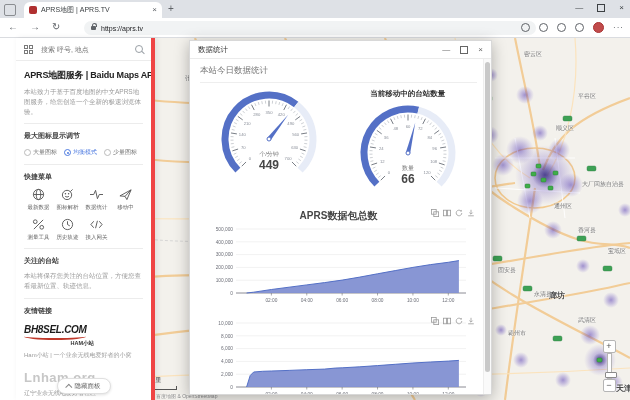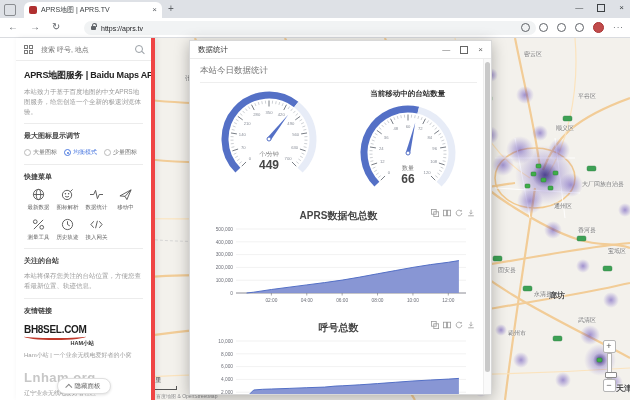--- a/index.html
+++ b/index.html
@@ -45,21 +45,21 @@
   .radios{display:flex;gap:7px;margin-top:7px;align-items:center;}
   .radio{display:flex;align-items:center;gap:2px;font-size:6px;color:#777;}
   .rdot{width:7px;height:7px;border:1px solid #bbb;border-radius:50%;box-sizing:border-box;flex:none;}
   .radio.sel{color:#4e7be0;}
   .radio.sel .rdot{border-color:#4e7be0;position:relative;}
   .radio.sel .rdot:after{content:"";position:absolute;left:1.5px;top:1.5px;width:2.5px;height:2.5px;border-radius:50%;background:#4e7be0;}
   .qgrid{display:flex;flex-wrap:wrap;margin-top:6px;}
   .qitem{width:29px;margin-bottom:7px;display:flex;flex-direction:column;align-items:center;gap:3px;}
   .qitem svg{display:block;}
   .qlabel{font-size:5.5px;color:#666;white-space:nowrap;}
-  .logo-bh{font-size:10px;font-weight:900;color:#1c1c1c;letter-spacing:-.3px;}
+  .logo-bh{font-size:10px;font-weight:900;font-style:italic;color:#1c1c1c;letter-spacing:-.3px;}
   .swoosh{width:62px;height:5px;border-bottom:2px solid #c0392b;border-radius:50%;margin-top:-2px;}
   .logo-sub{font-size:5.5px;color:#333;text-align:right;width:70px;font-weight:bold;}
   .cap{font-size:6px;color:#9a9a9a;margin-top:4px;}
   .logo-ln{font-size:13px;font-weight:bold;color:#c7c7c7;letter-spacing:.5px;margin-top:10px;}
   .hidepill{position:absolute;left:50%;transform:translateX(-50%);bottom:6px;background:#fff;border:1px solid #e0e0e0;
             border-radius:9px;height:14px;display:flex;align-items:center;gap:3px;padding:0 9px;font-size:6.5px;color:#666;
             box-shadow:0 1px 3px rgba(0,0,0,.12);white-space:nowrap;}
   .chev{width:4px;height:4px;border-left:1px solid #888;border-top:1px solid #888;transform:rotate(45deg) translateY(1px);}
   
   .map{position:absolute;left:135px;top:0;width:495px;height:362px;background:#f3f1ec;overflow:hidden;}
@@ -606,21 +606,20 @@
               <text x="177.53846153846155" y="79" font-size="4.8" fill="#6E7079" text-anchor="middle">08:00</text>
               <line x1="212.92307692307693" y1="70" x2="212.92307692307693" y2="72.5" stroke="#6E7079" stroke-width="0.6"></line>
               <text x="212.92307692307693" y="79" font-size="4.8" fill="#6E7079" text-anchor="middle">10:00</text>
               <line x1="248.30769230769232" y1="70" x2="248.30769230769232" y2="72.5" stroke="#6E7079" stroke-width="0.6"></line>
               <text x="248.30769230769232" y="79" font-size="4.8" fill="#6E7079" text-anchor="middle">12:00</text>
               <path d="M46.6,70.0 L53.7,69.2 L71.4,66.5 L89.1,64.2 L106.8,61.9 L124.5,59.6 L142.2,57.1 L159.8,54.1 L177.5,50.8 L195.2,47.6 L212.9,44.4 L230.6,41.6 L248.3,39.3 L258.9,37.6 L258.9,70 L46.6,70 Z" fill="#8290d2" fill-opacity="0.95"></path>
               <path d="M46.6,70.0 L53.7,69.2 L71.4,66.5 L89.1,64.2 L106.8,61.9 L124.5,59.6 L142.2,57.1 L159.8,54.1 L177.5,50.8 L195.2,47.6 L212.9,44.4 L230.6,41.6 L248.3,39.3 L258.9,37.6 " fill="none" stroke="#5470c6" stroke-width="1"></path>
             </svg></div>
       </div>
       <div class="chartblock">
-        <div class="ctitle">呼号总数</div>
         <div class="toolbox">
           <svg width="8" height="8" viewBox="0 0 10 10">
               <g fill="none" stroke="#999" stroke-width="1">
                 <rect x="0.5" y="0.5" width="6" height="6"></rect>
                 <rect x="3.5" y="3.5" width="6" height="6"></rect>
               </g>
             </svg>
           <svg width="8" height="8" viewBox="0 0 10 10">
               <g fill="none" stroke="#999" stroke-width="1">
                 <rect x="0.5" y="1.5" width="4" height="7"></rect>

